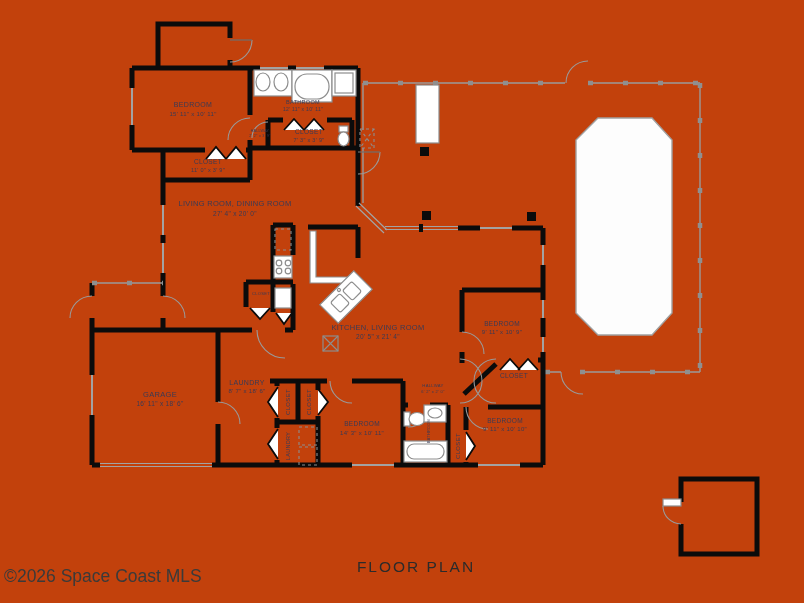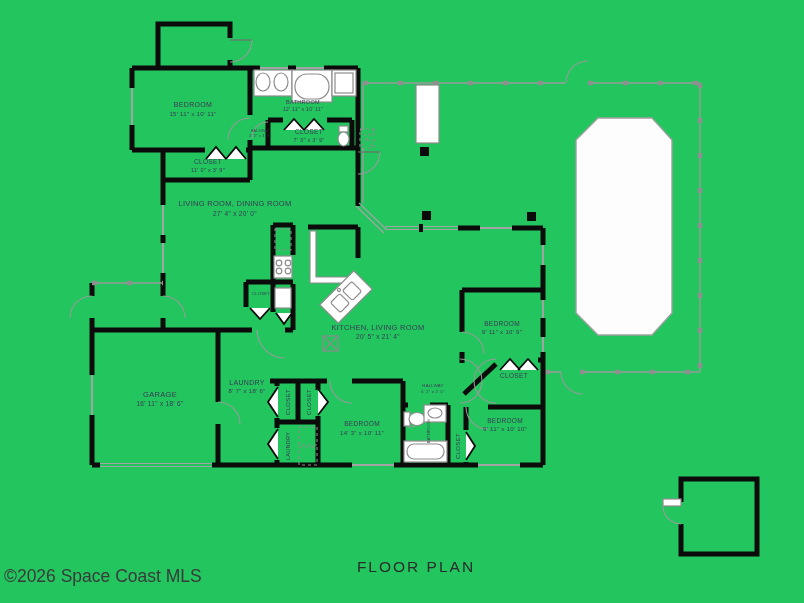--- a/index.html
+++ b/index.html
@@ -1,16 +1,16 @@
 <!DOCTYPE html>
 <html><head>
 <meta charset="utf-8">
 <style>
   html,body{margin:0;padding:0;background:#ffffff;}
-  .stage{position:relative;width:804px;height:603px;background:#22c55e;overflow:hidden;}
+  .stage{position:relative;width:804px;height:603px;background:#c2410c;overflow:hidden;}
   svg{display:block;}
   .wall{stroke:#0b0b0b;stroke-width:5;fill:none;stroke-linecap:butt;}
   .screen{stroke:#9a9a9a;stroke-width:1.4;fill:none;}
   .screenpost{stroke:#8f8f8f;stroke-width:4.5;fill:none;stroke-dasharray:5 30;}
   .win{stroke:#a3a3a3;stroke-width:2;fill:none;}
   .winthin{stroke:#a3a3a3;stroke-width:1.2;fill:none;}
   .arc{stroke:#9a9a9a;stroke-width:1.1;fill:none;}
   .leaf{stroke:#6f6f6f;stroke-width:1.2;fill:none;}
   .fix{stroke:#8d8d8d;stroke-width:1.2;fill:#ffffff;}
   .fixline{stroke:#8d8d8d;stroke-width:1.2;fill:none;}

